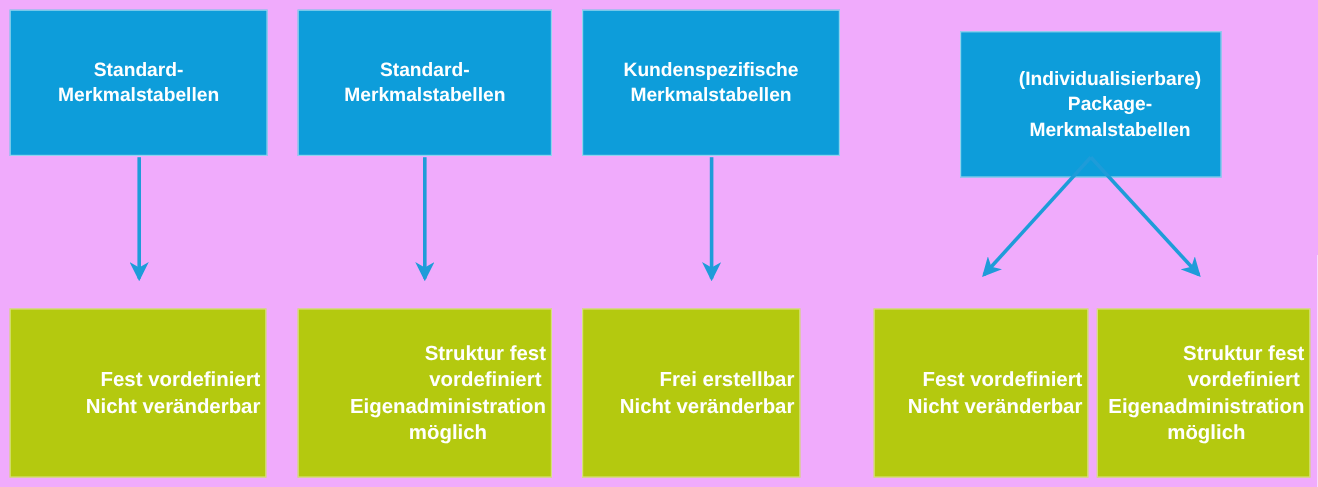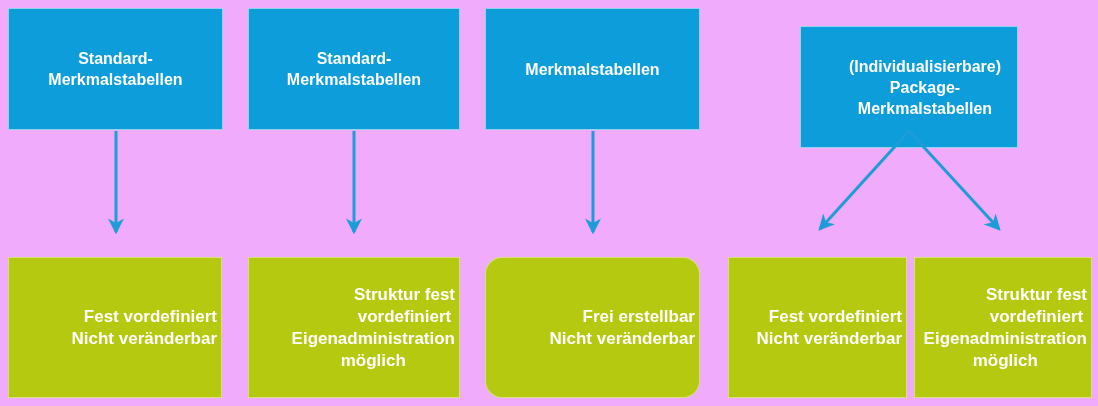--- a/index.html
+++ b/index.html
@@ -38,21 +38,21 @@
   }
   .para + .para{}
   
   .t1{left:8px;  top:8px;width:215px;height:122px;}
   .t2{left:248px;top:8px;width:212px;height:122px;}
   .t3{left:485px;top:8px;width:215px;height:122px;}
   .t4{left:800px;top:26px;width:218px;height:122px;padding-left:36px;}
   
   .b1{left:8px;  top:257px;width:214px;height:141px;}
   .b2{left:248px;top:257px;width:212px;height:141px;}
-  .b3{left:485px;top:257px;width:215px;height:141px;border-radius:17px;}
+  .b3{left:485px;top:257px;width:182px;height:141px;}
   .b4{left:728px;top:257px;width:179px;height:141px;}
   .b5{left:914px;top:257px;width:178px;height:141px;}
   #arrows{
     position:absolute;left:0;top:0;width:1098px;height:406px;
     pointer-events:none;
   }
   #arrows line{stroke:var(--arrow);stroke-width:3;}
   #arrows marker path{fill:var(--arrow);}
 </style>
 </head>
@@ -64,20 +64,21 @@
     <div>Standard-</div>
     <div>Merkmalstabellen</div>
   </div>
 
   <div class="box blue t2">
     <div>Standard-</div>
     <div>Merkmalstabellen</div>
   </div>
 
   <div class="box blue t3">
+    <div>Kundenspezifische</div>
     <div>Merkmalstabellen</div>
   </div>
 
   <div class="box blue t4">
     <div>(Individualisierbare)</div>
     <div>Package-</div>
     <div>Merkmalstabellen</div>
   </div>
 
   <svg id="arrows" viewBox="0 0 1098 406" xmlns="http://www.w3.org/2000/svg">

